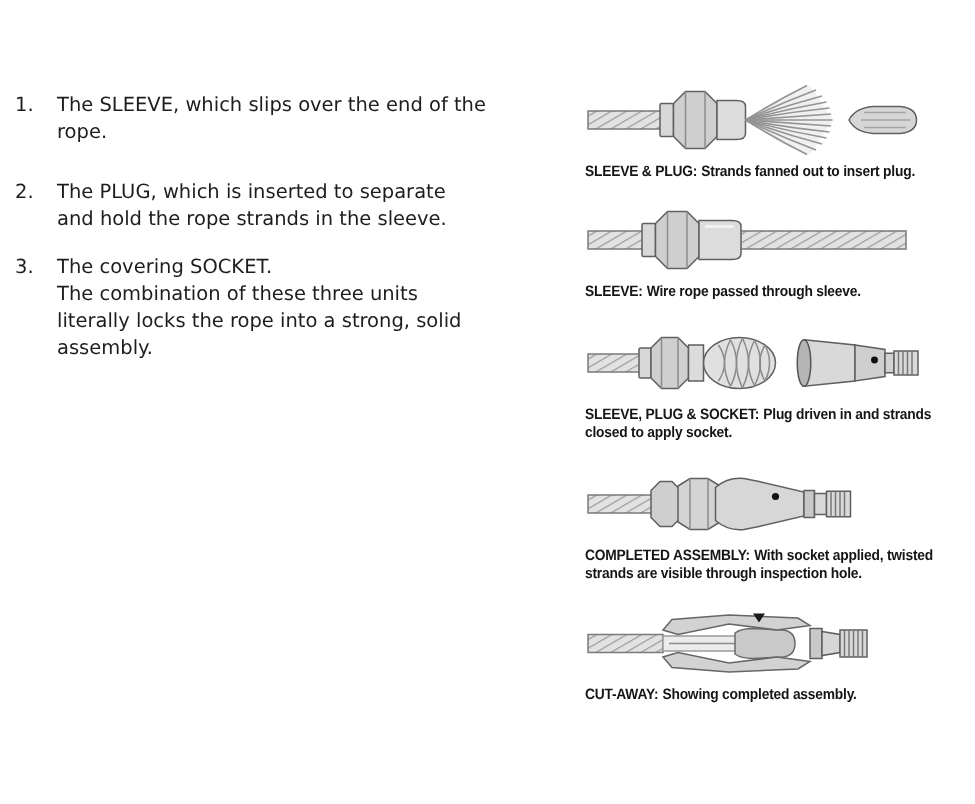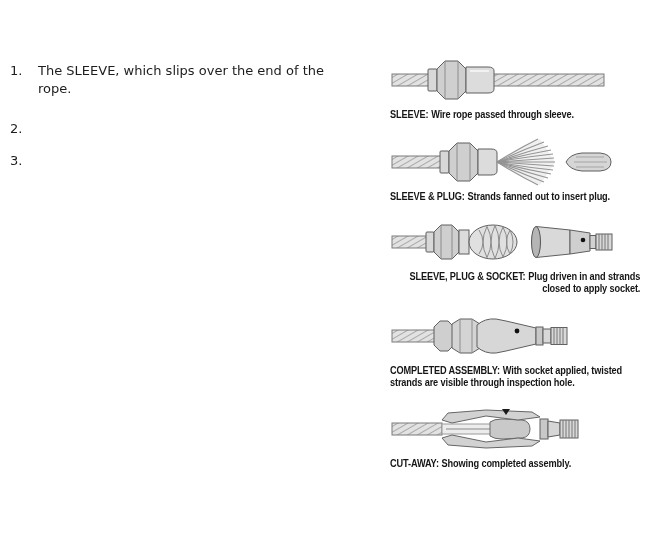--- a/index.html
+++ b/index.html
@@ -30,64 +30,50 @@
     width:272px;
     margin-top:4px;
     font-family:"Liberation Sans",sans-serif;
     font-size:10px;line-height:12px;font-weight:700;
     letter-spacing:-0.15px;color:#151515;
     transform:scaleX(0.92);transform-origin:left top;
   }
   .cap-label{font-weight:900;margin-right:3px;}
   .fig-1{margin-bottom:16px;}
   .fig-2{margin-bottom:14px;}
-  .fig-3{margin-bottom:16px;text-align:right;}
+  .fig-3{margin-bottom:16px;}
   .fig-4{margin-bottom:15px;}
 </style>
 </head>
 <body>
 
 <div id="page">
 
   <div id="parts-list">
 
     <div class="list-item li-1">
       <span class="num">1.</span>
       <div class="item-text"><span>The </span><b>SLEEVE</b><span>, which slips over the end of the rope.</span></div>
     </div>
 
     <div class="list-item li-2">
       <span class="num">2.</span>
+      <div class="item-text"><span>The </span><b>PLUG</b><span>, which is inserted to separate and hold the rope strands in the sleeve.</span></div>
     </div>
 
     <div class="list-item li-3">
       <span class="num">3.</span>
+      <div class="item-text"><span>The covering </span><b>SOCKET</b><span>.</span>
+        <div>The combination of these three units literally locks the rope into a strong, solid assembly.</div>
+      </div>
     </div>
 
   </div>
 
   <div id="figure-column">
-
-    <div class="figure fig-1">
-      <svg width="235" height="50" viewBox="0 0 235 50">
-        <defs>
-          <pattern id="hatch1" width="5" height="14" patternUnits="userSpaceOnUse" patternTransform="rotate(60)">
-            <rect width="5" height="14" fill="#e2e2e2"></rect>
-            <line x1="0" y1="0" x2="0" y2="14" stroke="#9a9a9a" stroke-width="1.6"></line>
-          </pattern>
-        </defs>
-        <rect x="2" y="19" width="212" height="12" fill="url(#hatch1)" stroke="#7a7a7a" stroke-width="1"></rect>
-        <rect x="38" y="14" width="9" height="22" rx="1" fill="#d8d8d8" stroke="#5f5f5f"></rect>
-        <path d="M47,14 L55,6 L68,6 L76,14 L76,36 L68,44 L55,44 L47,36 Z" fill="#cfcfcf" stroke="#5f5f5f"></path>
-        <path d="M55,6 L55,44 M68,6 L68,44" stroke="#8c8c8c" fill="none"></path>
-        <path d="M76,12 h22 q6,0 6,4 v18 q0,4 -6,4 h-22 z" fill="#dcdcdc" stroke="#5f5f5f"></path>
-        <line x1="80" y1="16" x2="99" y2="16" stroke="#f2f2f2" stroke-width="2"></line>
-      </svg>
-      <div class="caption"><span class="cap-label">SLEEVE:</span><span class="cap-text">Wire rope passed through sleeve.</span></div>
-    </div>
 
     <div class="figure fig-2">
       <svg width="235" height="50" viewBox="0 0 235 50">
         <defs>
           <pattern id="hatch2" width="5" height="14" patternUnits="userSpaceOnUse" patternTransform="rotate(60)">
             <rect width="5" height="14" fill="#e2e2e2"></rect>
             <line x1="0" y1="0" x2="0" y2="14" stroke="#9a9a9a" stroke-width="1.6"></line>
           </pattern>
         </defs>
         <rect x="2" y="19" width="52" height="12" fill="url(#hatch2)" stroke="#7a7a7a" stroke-width="1"></rect>
@@ -114,20 +100,38 @@
         <path d="M176,25 Q180,17 192,16 L210,16 Q221,17 221,25 Q221,33 210,34 L192,34 Q180,33 176,25 Z" fill="#d6d6d6" stroke="#5f5f5f"></path>
         <g stroke="#a5a5a5" stroke-width="1">
           <line x1="186" y1="20" x2="214" y2="20"></line>
             <line x1="184" y1="25" x2="217" y2="25"></line>
             <line x1="186" y1="30" x2="214" y2="30"></line>
         </g>
       </svg>
       <div class="caption"><span class="cap-label">SLEEVE &amp; PLUG:</span><span class="cap-text">Strands fanned out to insert plug.</span></div>
     </div>
 
+    <div class="figure fig-1">
+      <svg width="235" height="50" viewBox="0 0 235 50">
+        <defs>
+          <pattern id="hatch1" width="5" height="14" patternUnits="userSpaceOnUse" patternTransform="rotate(60)">
+            <rect width="5" height="14" fill="#e2e2e2"></rect>
+            <line x1="0" y1="0" x2="0" y2="14" stroke="#9a9a9a" stroke-width="1.6"></line>
+          </pattern>
+        </defs>
+        <rect x="2" y="19" width="212" height="12" fill="url(#hatch1)" stroke="#7a7a7a" stroke-width="1"></rect>
+        <rect x="38" y="14" width="9" height="22" rx="1" fill="#d8d8d8" stroke="#5f5f5f"></rect>
+        <path d="M47,14 L55,6 L68,6 L76,14 L76,36 L68,44 L55,44 L47,36 Z" fill="#cfcfcf" stroke="#5f5f5f"></path>
+        <path d="M55,6 L55,44 M68,6 L68,44" stroke="#8c8c8c" fill="none"></path>
+        <path d="M76,12 h22 q6,0 6,4 v18 q0,4 -6,4 h-22 z" fill="#dcdcdc" stroke="#5f5f5f"></path>
+        <line x1="80" y1="16" x2="99" y2="16" stroke="#f2f2f2" stroke-width="2"></line>
+      </svg>
+      <div class="caption"><span class="cap-label">SLEEVE:</span><span class="cap-text">Wire rope passed through sleeve.</span></div>
+    </div>
+
     <div class="figure fig-3">
       <svg width="235" height="50" viewBox="0 0 235 50">
         <defs>
           <pattern id="hatch3" width="5" height="14" patternUnits="userSpaceOnUse" patternTransform="rotate(60)">
             <rect width="5" height="14" fill="#e2e2e2"></rect>
             <line x1="0" y1="0" x2="0" y2="14" stroke="#9a9a9a" stroke-width="1.6"></line>
           </pattern>
         </defs>
         <rect x="2" y="19" width="38" height="12" fill="url(#hatch3)" stroke="#7a7a7a" stroke-width="1"></rect>
         <rect x="36" y="15" width="8" height="20" rx="1" fill="#d8d8d8" stroke="#5f5f5f"></rect>

